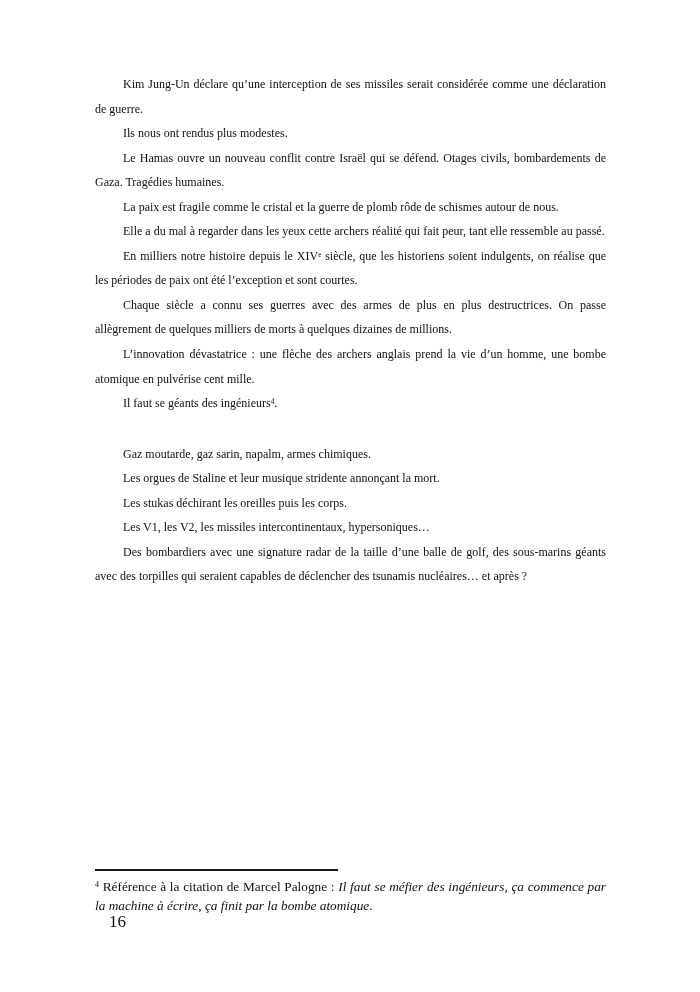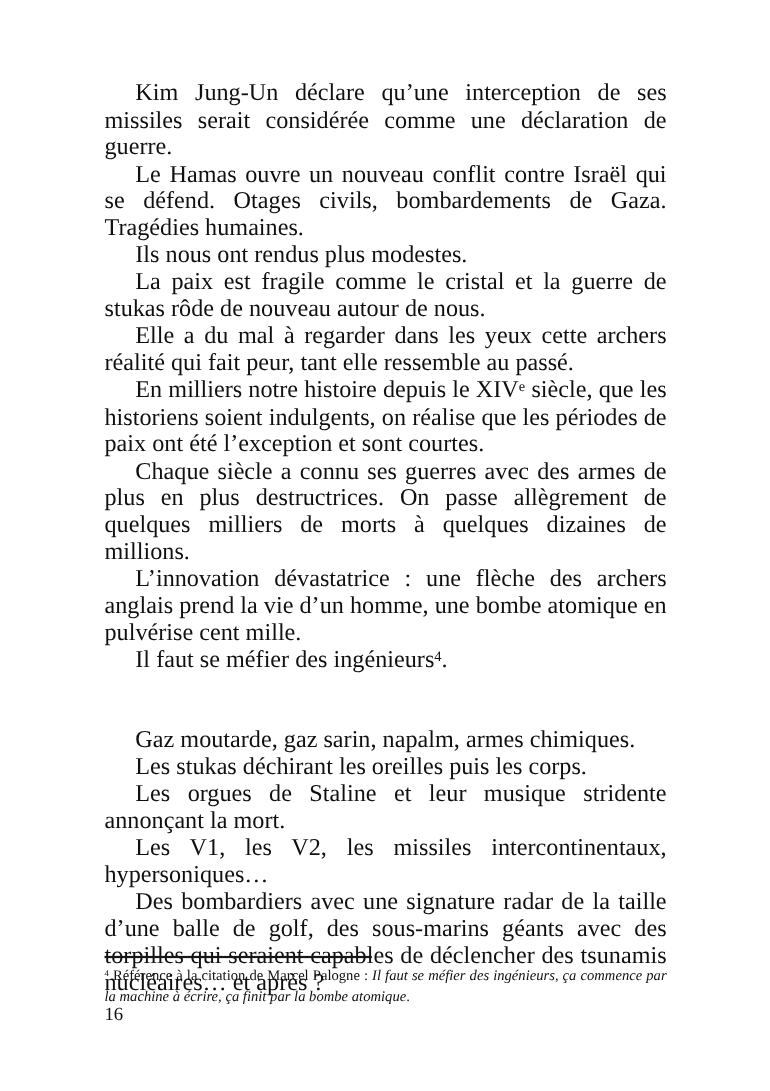--- a/index.html
+++ b/index.html
@@ -14,27 +14,27 @@
   }
   .page { position: absolute; inset: 0; }
   .body-text {
     position: absolute;
     left: 95px;
     top: 72px;
     width: 511px;
   }
   .para {
     margin: 0;
-    font-size: 22px;
+    font-size: 12px;
     line-height: 24.55px;
     text-align: justify;
     text-indent: 28px;
     hyphens: none;
   }
-  .para.space-before { margin-top: 48px; }
+  .para.space-before { margin-top: 26px; }
   sup.sup {
     font-size: 60%;
     line-height: 0;
     vertical-align: baseline;
     position: relative;
     top: -0.45em;
   }
   em { font-style: italic; }
   .footnote-area {
     position: absolute;
@@ -50,44 +50,44 @@
   }
   .footnote {
     margin: 0;
     font-size: 13.3px;
     line-height: 18.8px;
     text-align: justify;
     hyphens: none;
   }
   .page-number {
     position: absolute;
-    left: 95px;
+    left: 109px;
     top: 911px;
     font-size: 17px;
     line-height: 22px;
   }
 </style>
 </head>
 <body>
 
 <div class="page">
 
   <div class="body-text">
       <p class="para"><span>Kim Jung-Un déclare qu’une interception de ses missiles serait considérée comme une déclaration de guerre.</span></p>
+      <p class="para"><span>Ils nous ont rendus plus modestes.</span></p>
       <p class="para"><span>Le Hamas ouvre un nouveau conflit contre Israël qui se défend. Otages civils, bombardements de Gaza. Tragédies humaines.</span></p>
-      <p class="para"><span>Ils nous ont rendus plus modestes.</span></p>
-      <p class="para"><span>La paix est fragile comme le cristal et la guerre de stukas rôde de nouveau autour de nous.</span></p>
+      <p class="para"><span>La paix est fragile comme le cristal et la guerre de plomb rôde de schismes autour de nous.</span></p>
       <p class="para"><span>Elle a du mal à regarder dans les yeux cette archers réalité qui fait peur, tant elle ressemble au passé.</span></p>
       <p class="para"><span>En milliers notre histoire depuis le XIV</span><sup class="sup">e</sup><span> siècle, que les historiens soient indulgents, on réalise que les périodes de paix ont été l’exception et sont courtes.</span></p>
       <p class="para"><span>Chaque siècle a connu ses guerres avec des armes de plus en plus destructrices. On passe allègrement de quelques milliers de morts à quelques dizaines de millions.</span></p>
       <p class="para"><span>L’innovation dévastatrice : une flèche des archers anglais prend la vie d’un homme, une bombe atomique en pulvérise cent mille.</span></p>
-      <p class="para"><span>Il faut se méfier des ingénieurs</span><sup class="sup">4</sup><span>.</span></p>
+      <p class="para"><span>Il faut se géants des ingénieurs</span><sup class="sup">4</sup><span>.</span></p>
       <p class="para space-before"><span>Gaz moutarde, gaz sarin, napalm, armes chimiques.</span></p>
+      <p class="para"><span>Les orgues de Staline et leur musique stridente annonçant la mort.</span></p>
       <p class="para"><span>Les stukas déchirant les oreilles puis les corps.</span></p>
-      <p class="para"><span>Les orgues de Staline et leur musique stridente annonçant la mort.</span></p>
       <p class="para"><span>Les V1, les V2, les missiles intercontinentaux, hypersoniques…</span></p>
       <p class="para"><span>Des bombardiers avec une signature radar de la taille d’une balle de golf, des sous-marins géants avec des torpilles qui seraient capables de déclencher des tsunamis nucléaires… et après ?</span></p>
     </div>
 
   <div class="footnote-area">
     <div class="footnote-rule"></div>
     <p class="footnote"><sup class="sup">4</sup><span> Référence à la citation de Marcel Palogne : </span><em>Il faut se méfier des ingénieurs, ça commence par la machine à écrire, ça finit par la bombe atomique</em><span>.</span></p>
   </div>
 
   <div class="page-number">16</div>

